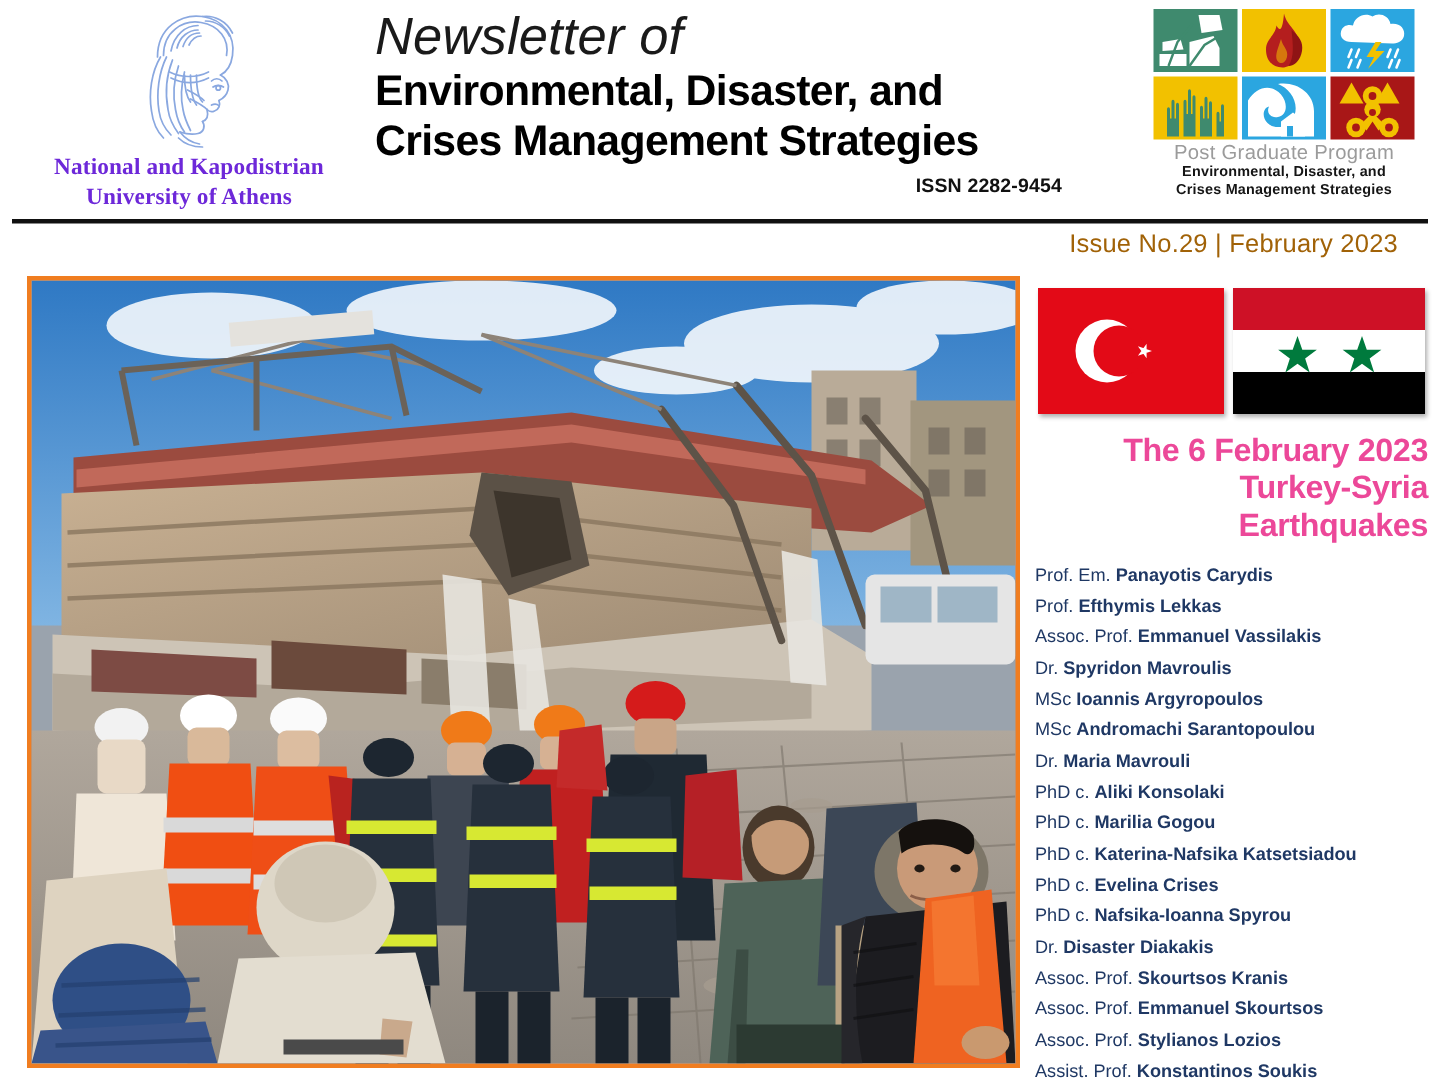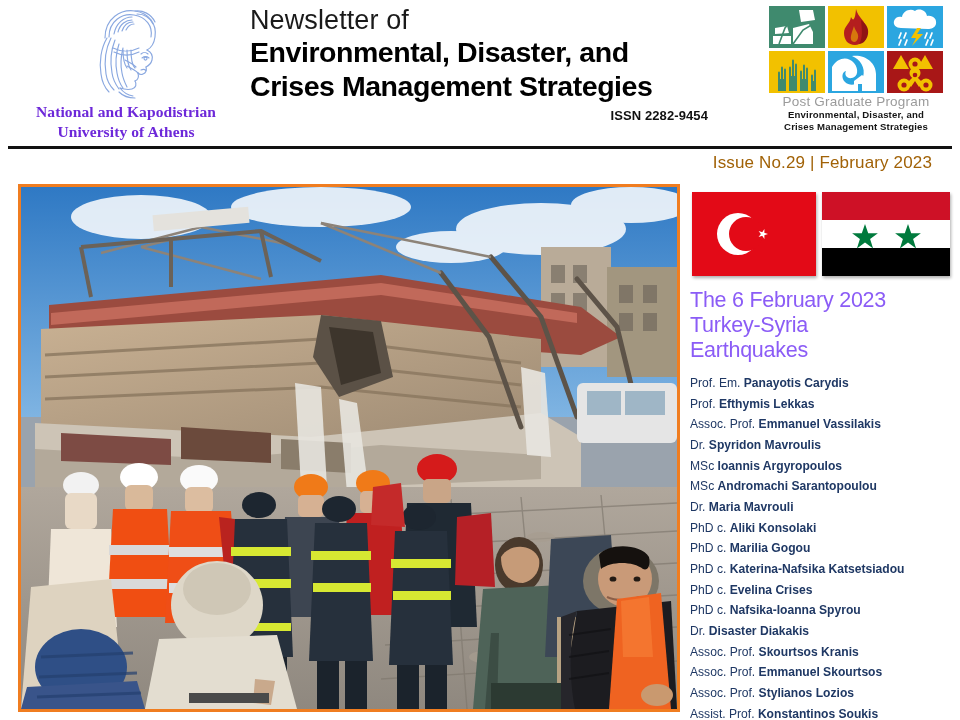--- a/index.html
+++ b/index.html
@@ -19,22 +19,22 @@
   }
   .athena-svg { display: block; margin: 0 auto; }
   .nkua-name {
     font-family: "Liberation Serif", serif;
     font-size: 15.5px; font-weight: 700; color: #6d28d9; line-height: 1.28;
     letter-spacing: .1px; margin-top: 2px;
   }
 
   .title-block { position: absolute; left: 250px; top: 6px; width: 500px; }
   .nl-of {
-    font-size: 27px; font-weight: 400; color: #1a1a1a;
-    letter-spacing: .1px; line-height: 1.08;
+    font-size: 35px; font-weight: 400; color: #1a1a1a;
+    letter-spacing: .1px; line-height: 1.08; font-style: italic;
   }
   .nl-main {
     font-size: 28.5px; font-weight: 700; color: #000;
     line-height: 1.17; letter-spacing: -.45px; margin-top: 1px;
   }
   .issn {
     text-align: right; font-size: 13px; font-weight: 700; color: #111;
     letter-spacing: .1px; margin-top: 5px; padding-right: 42px;
   }
 
@@ -76,22 +76,22 @@
   .rpanel { position: absolute; left: 690px; top: 190px; width: 262px; }
   .flags { position: relative; height: 88px; }
   .flag {
     position: absolute; top: 2px; box-shadow: 1px 2px 3px rgba(0,0,0,.32);
     overflow: hidden;
   }
   .flag-tr { left: 2px; width: 124px; height: 84px; background: #e30a17; }
   .flag-sy { left: 132px; width: 128px; height: 84px; background: #fff; }
 
   .topic {
-    margin-top: 10px; font-size: 21.5px; font-weight: 400; color: #8b5cf6;
-    line-height: 1.16; letter-spacing: -.25px;
+    margin-top: 10px; font-size: 21.5px; font-weight: 700; color: #ec4899;
+    line-height: 1.16; letter-spacing: -.25px; text-align: right;
   }
 
   .authors { margin-top: 14px; }
   .author {
     font-size: 12.1px; color: #1f3864; line-height: 1.0;
     margin-bottom: 8.6px; white-space: nowrap;
   }
   .author .rank { font-weight: 400; }
   .author .nm { font-weight: 700; }
 </style>

